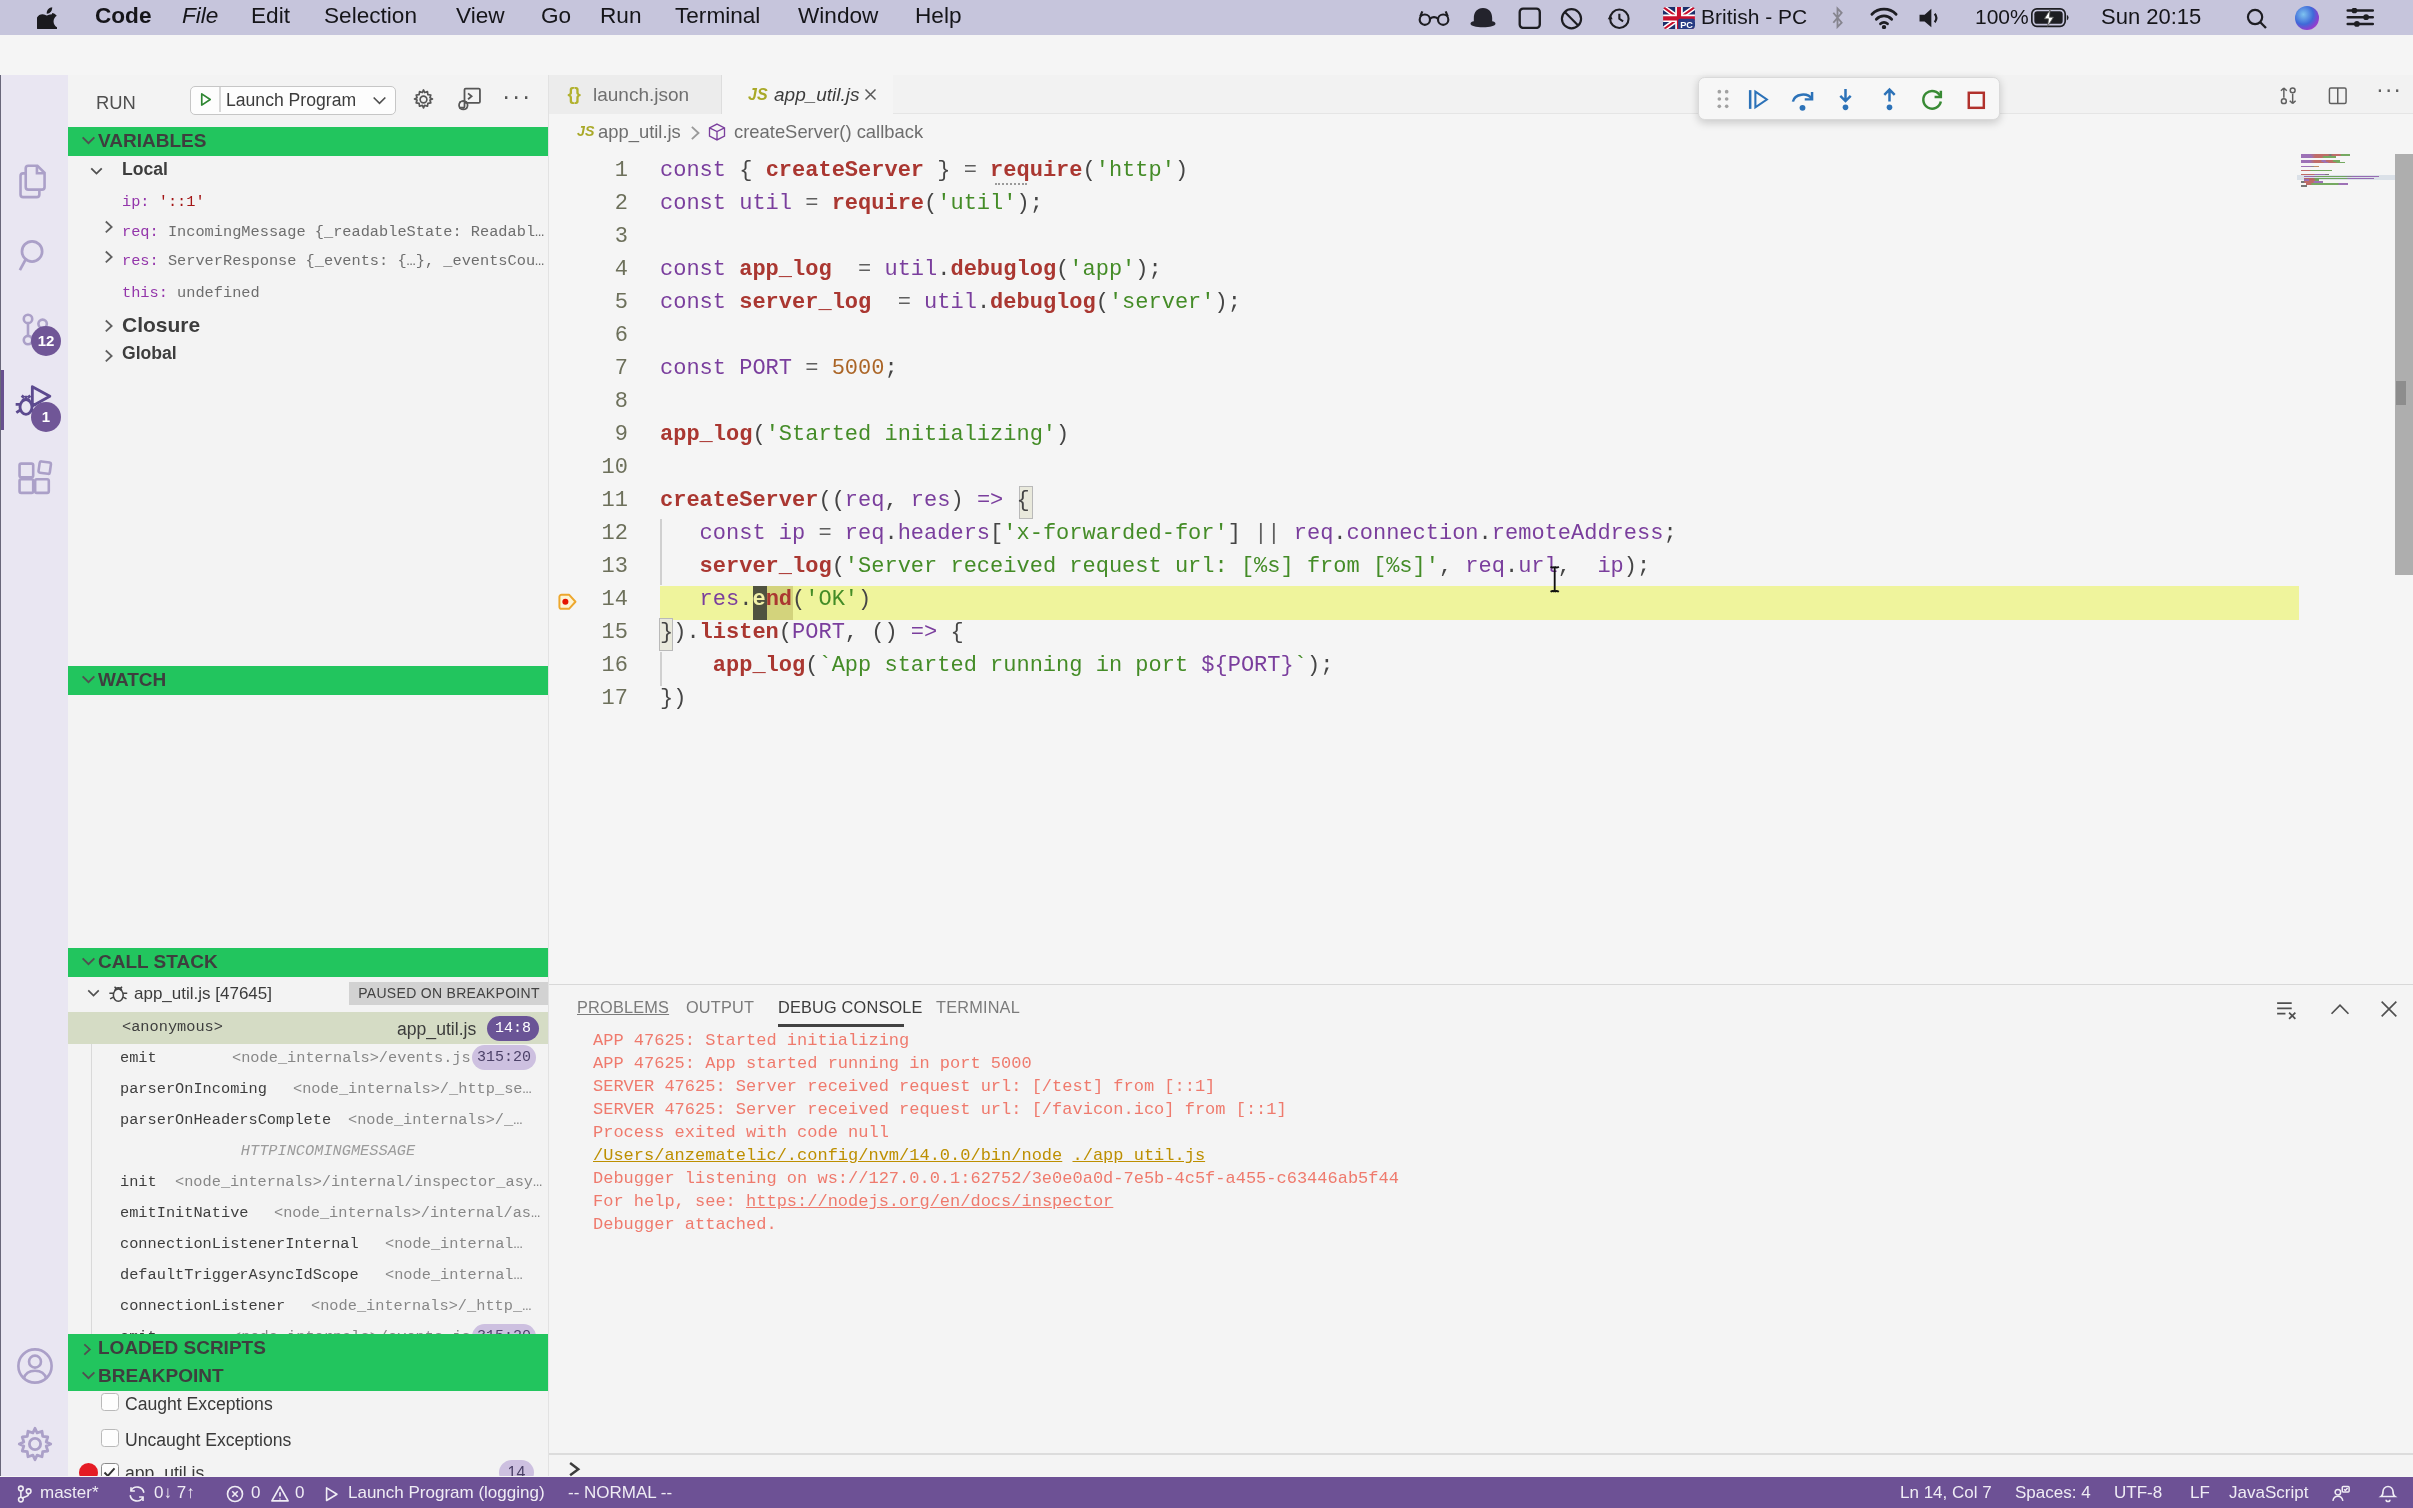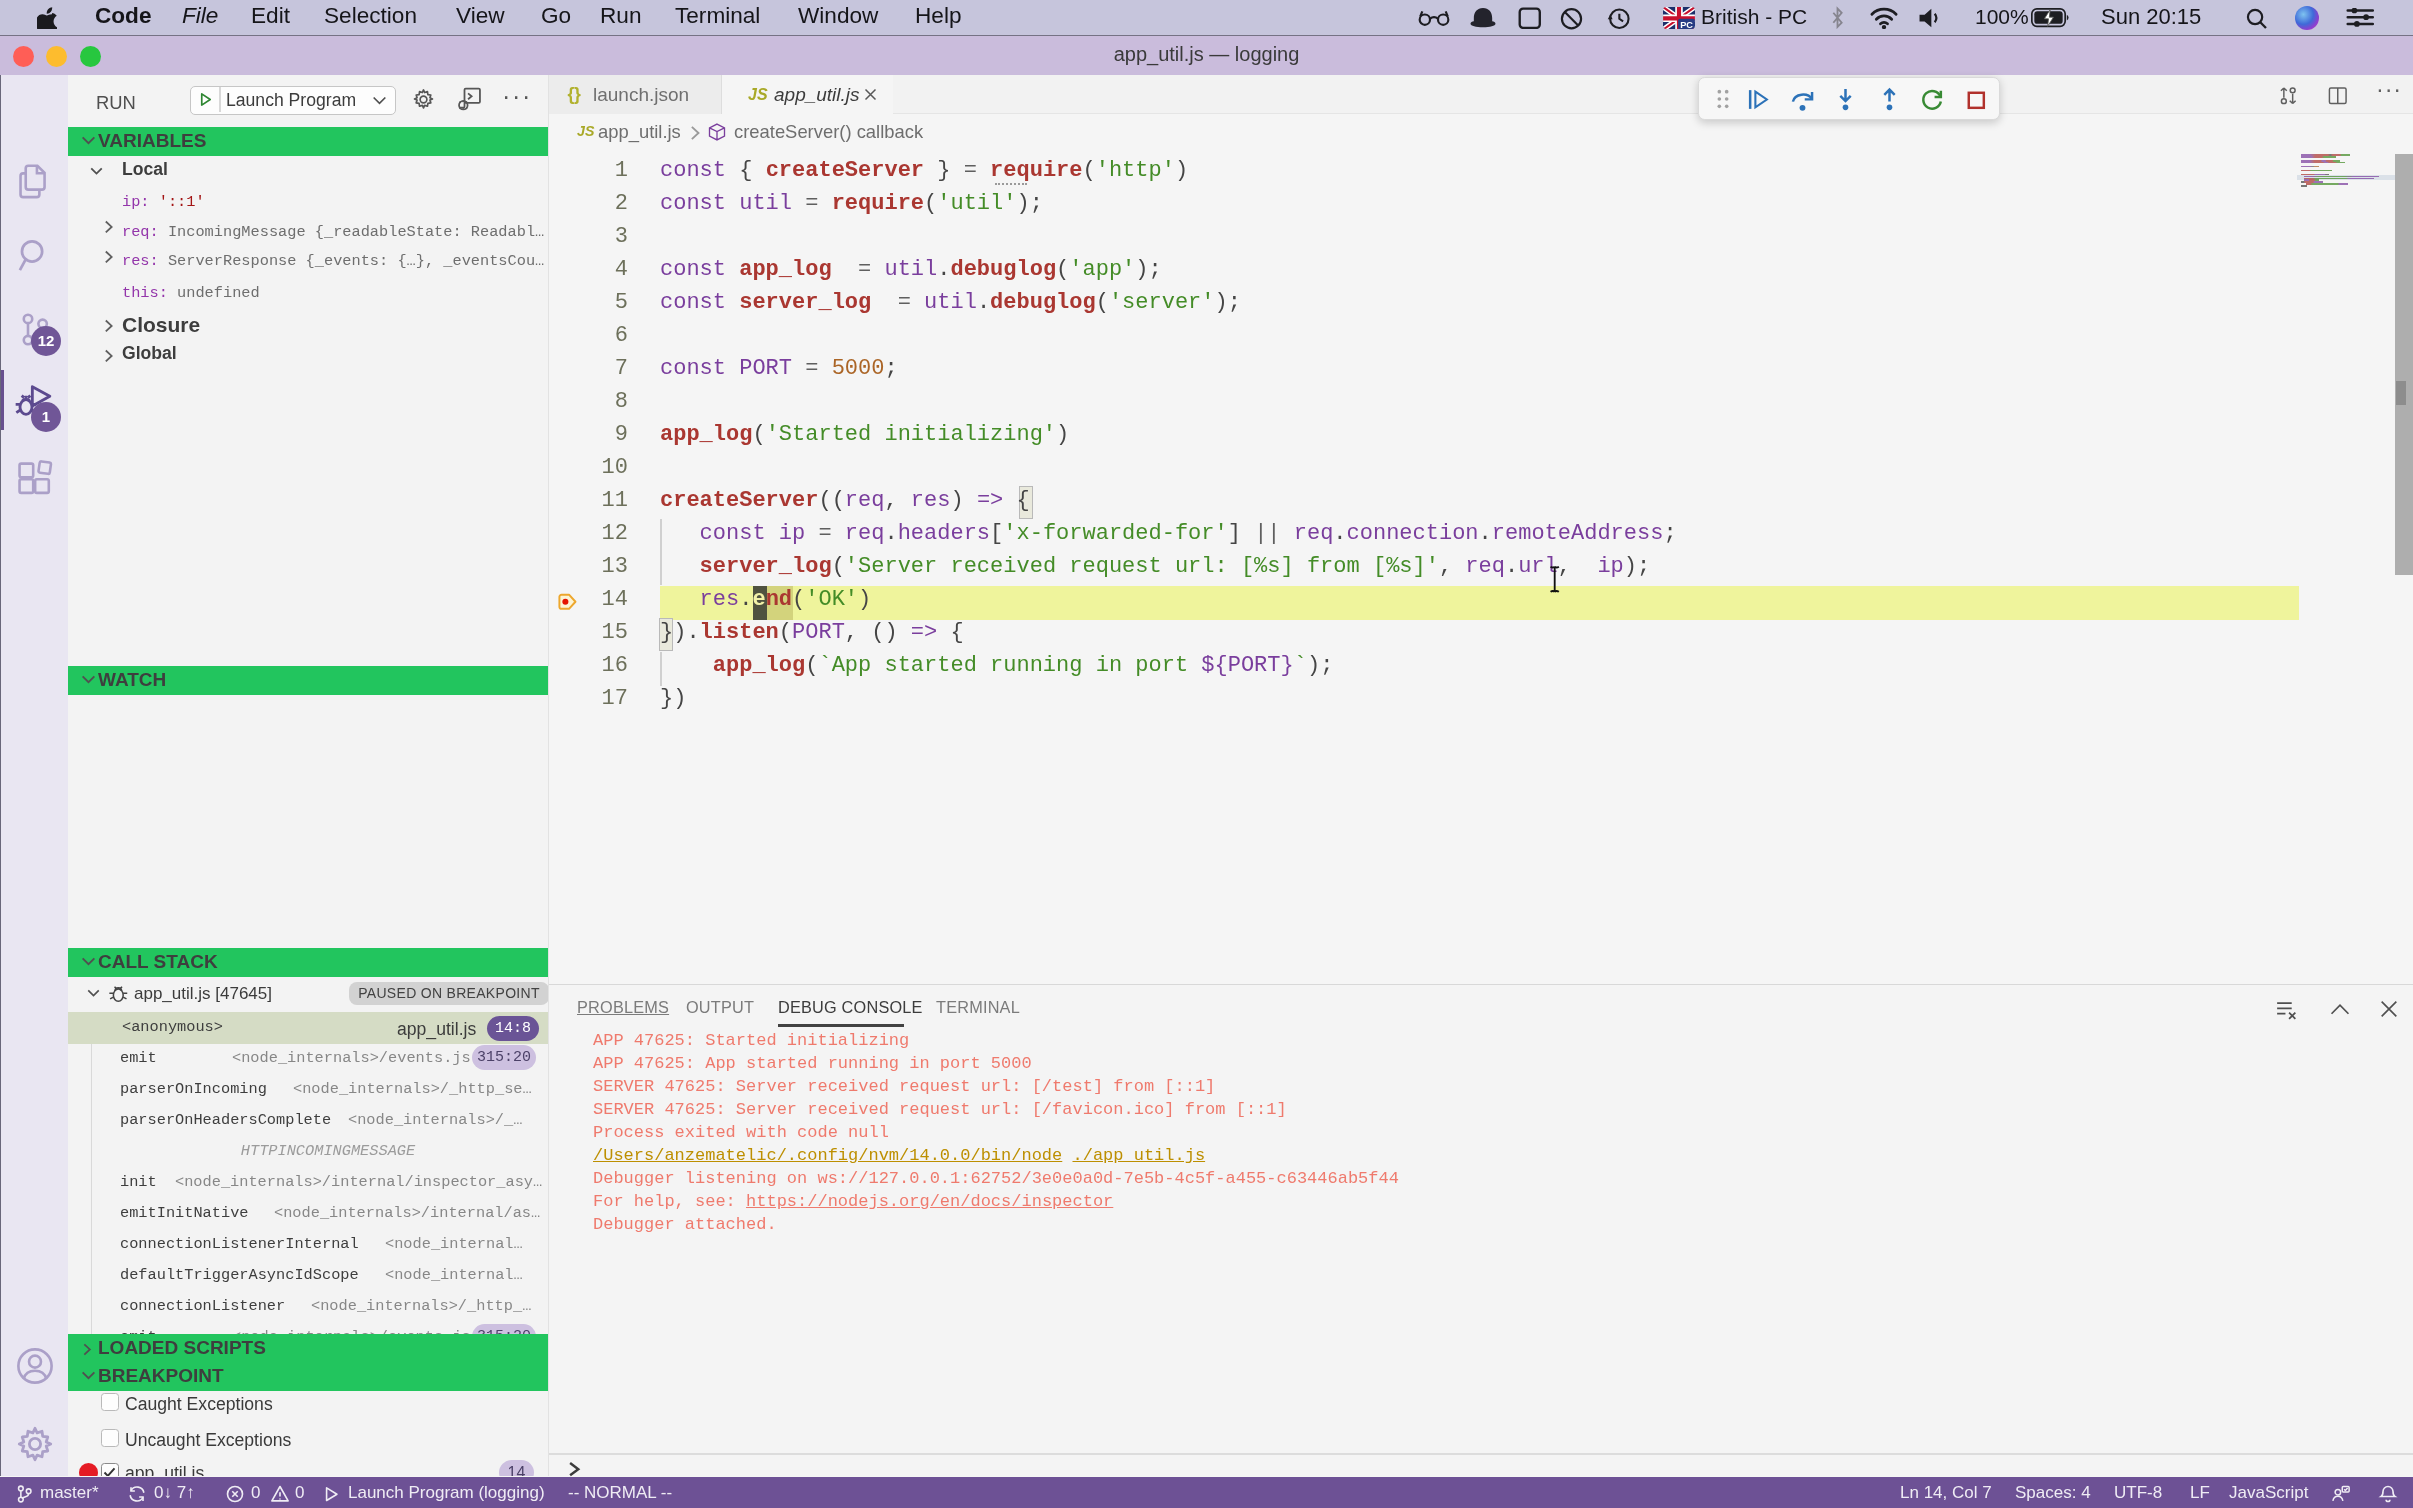--- a/index.html
+++ b/index.html
@@ -122,26 +122,20 @@
     <div class="abs" style="left:2295px;top:5.9px;width:24px;height:24px;border-radius:50%;background:radial-gradient(circle at 35% 35%, #7ec3f0, #3f6ad8 45%, #8b3fd0 70%, #d557b0 100%);"></div>
     <svg class="abs" style="left:2346px;top:8.4px;" width="28.5" height="18.4" viewBox="0 0 34 22">
         <g stroke="#1d1d22" stroke-width="3" stroke-linecap="round">
           <path d="M2 3 H32 M2 11 H32 M2 19 H32"></path>
         </g>
         <circle cx="10" cy="3" r="3.4" fill="#1d1d22"></circle>
         <circle cx="24" cy="11" r="3.4" fill="#1d1d22"></circle>
         <circle cx="13" cy="19" r="3.4" fill="#1d1d22"></circle>
       </svg>
   </div>
-  <div id="titlebar" class="abs">
-    <div class="tl" style="left:12.6px;background:#ff5e56;"></div>
-    <div class="tl" style="left:46px;background:#fdbc2e;"></div>
-    <div class="tl" style="left:80px;background:#27c73f;"></div>
-    <div id="title">app_util.js — logging</div>
-  </div>
   <div id="win" class="abs">
     <div id="actbar" class="abs">
 
       <svg class="abs" style="left:14.2px;top:87px;" width="39" height="39" viewBox="0 0 24 24">
           <g fill="none" stroke="#aba0c8" stroke-width="1.6">
             <path d="M13.8 2.3 H8.2 a1.6 1.6 0 0 0 -1.6 1.6 V15.4 a1.6 1.6 0 0 0 1.6 1.6 h8.4 a1.6 1.6 0 0 0 1.6 -1.6 V6.6 Z"></path>
             <path d="M13.5 2.6 V6.9 H17.9"></path>
             <path d="M6.2 7 H5 a1.6 1.6 0 0 0 -1.6 1.6 V20 a1.6 1.6 0 0 0 1.6 1.6 h8.4 a1.6 1.6 0 0 0 1.6 -1.6 v-2.4"></path>
           </g>
         </svg>
@@ -277,21 +271,21 @@
         <div class="abs" style="top:10px;left:17.6px;"><svg width="15" height="12.6" viewBox="0 0 20 16">
               <path d="M3 4 L10 11 L17 4" fill="none" stroke="#505050" stroke-width="2.2"></path>
             </svg></div>
         <svg class="abs" style="top:5px;left:39px;" width="22.6" height="22.6" viewBox="0 0 24 24">
             <g fill="none" stroke="#444" stroke-width="1.6">
               <ellipse cx="12" cy="14" rx="5.2" ry="6.5"></ellipse>
               <path d="M8.5 9.5 a3.5 3.5 0 0 1 7 0 M12 7.5 v-2 M8 5 l1.5 1.5 M16 5 l-1.5 1.5 M6.8 12 H2.5 M6.8 16 l-3.5 2 M17.2 12 H21.5 M17.2 16 l3.5 2"></path>
             </g>
           </svg>
         <div class="abs" style="top:6.7px;left:66px;font-family:'Liberation Sans';font-size:17px;color:#3c3c3c;">app_util.js [47645]</div>
-        <div class="abs" style="top:5px;left:281px;width:200px;height:22.6px;background:#d2d2d2;border-radius:8px;color:#424242;font-family:'Liberation Sans';font-size:14px;text-align:center;line-height:22.6px;letter-spacing:0.3px;white-space:nowrap;">PAUSED ON BREAKPOINT</div>
+        <div class="abs" style="top:5px;left:281px;width:200px;height:22.6px;background:#d2d2d2;border-radius:0;color:#424242;font-family:'Liberation Sans';font-size:14px;text-align:center;line-height:22.6px;letter-spacing:0.3px;white-space:nowrap;">PAUSED ON BREAKPOINT</div>
 
         <div class="abs" style="top:41px;left:54px;">&lt;anonymous&gt;</div>
         <div class="abs" style="top:42px;left:329px;font-family:'Liberation Sans';font-size:17.6px;color:#3c3c3c;">app_util.js</div>
         <div class="abs" style="top:39px;left:419px;width:52px;height:25px;background:#6a5496;border-radius:13.4px;color:#fff;font-size:15px;text-align:center;line-height:25px;">14:8</div>
         <div class="abs" style="top:72px;left:52px;">emit</div>
         <div class="abs" style="top:72px;left:164px;color:#878787;">&lt;node_internals&gt;/events.js</div>
         <div class="abs" style="top:68px;left:404px;width:64px;height:25px;background:#cdc0e0;border-radius:12.6px;color:#4c4168;font-size:15px;text-align:center;line-height:25px;">315:20</div>
         <div class="abs" style="top:103px;left:52px;">parserOnIncoming</div>
         <div class="abs" style="top:103px;left:225px;color:#878787;">&lt;node_internals&gt;/_http_se…</div>
         <div class="abs" style="top:134px;left:52px;">parserOnHeadersComplete</div>

